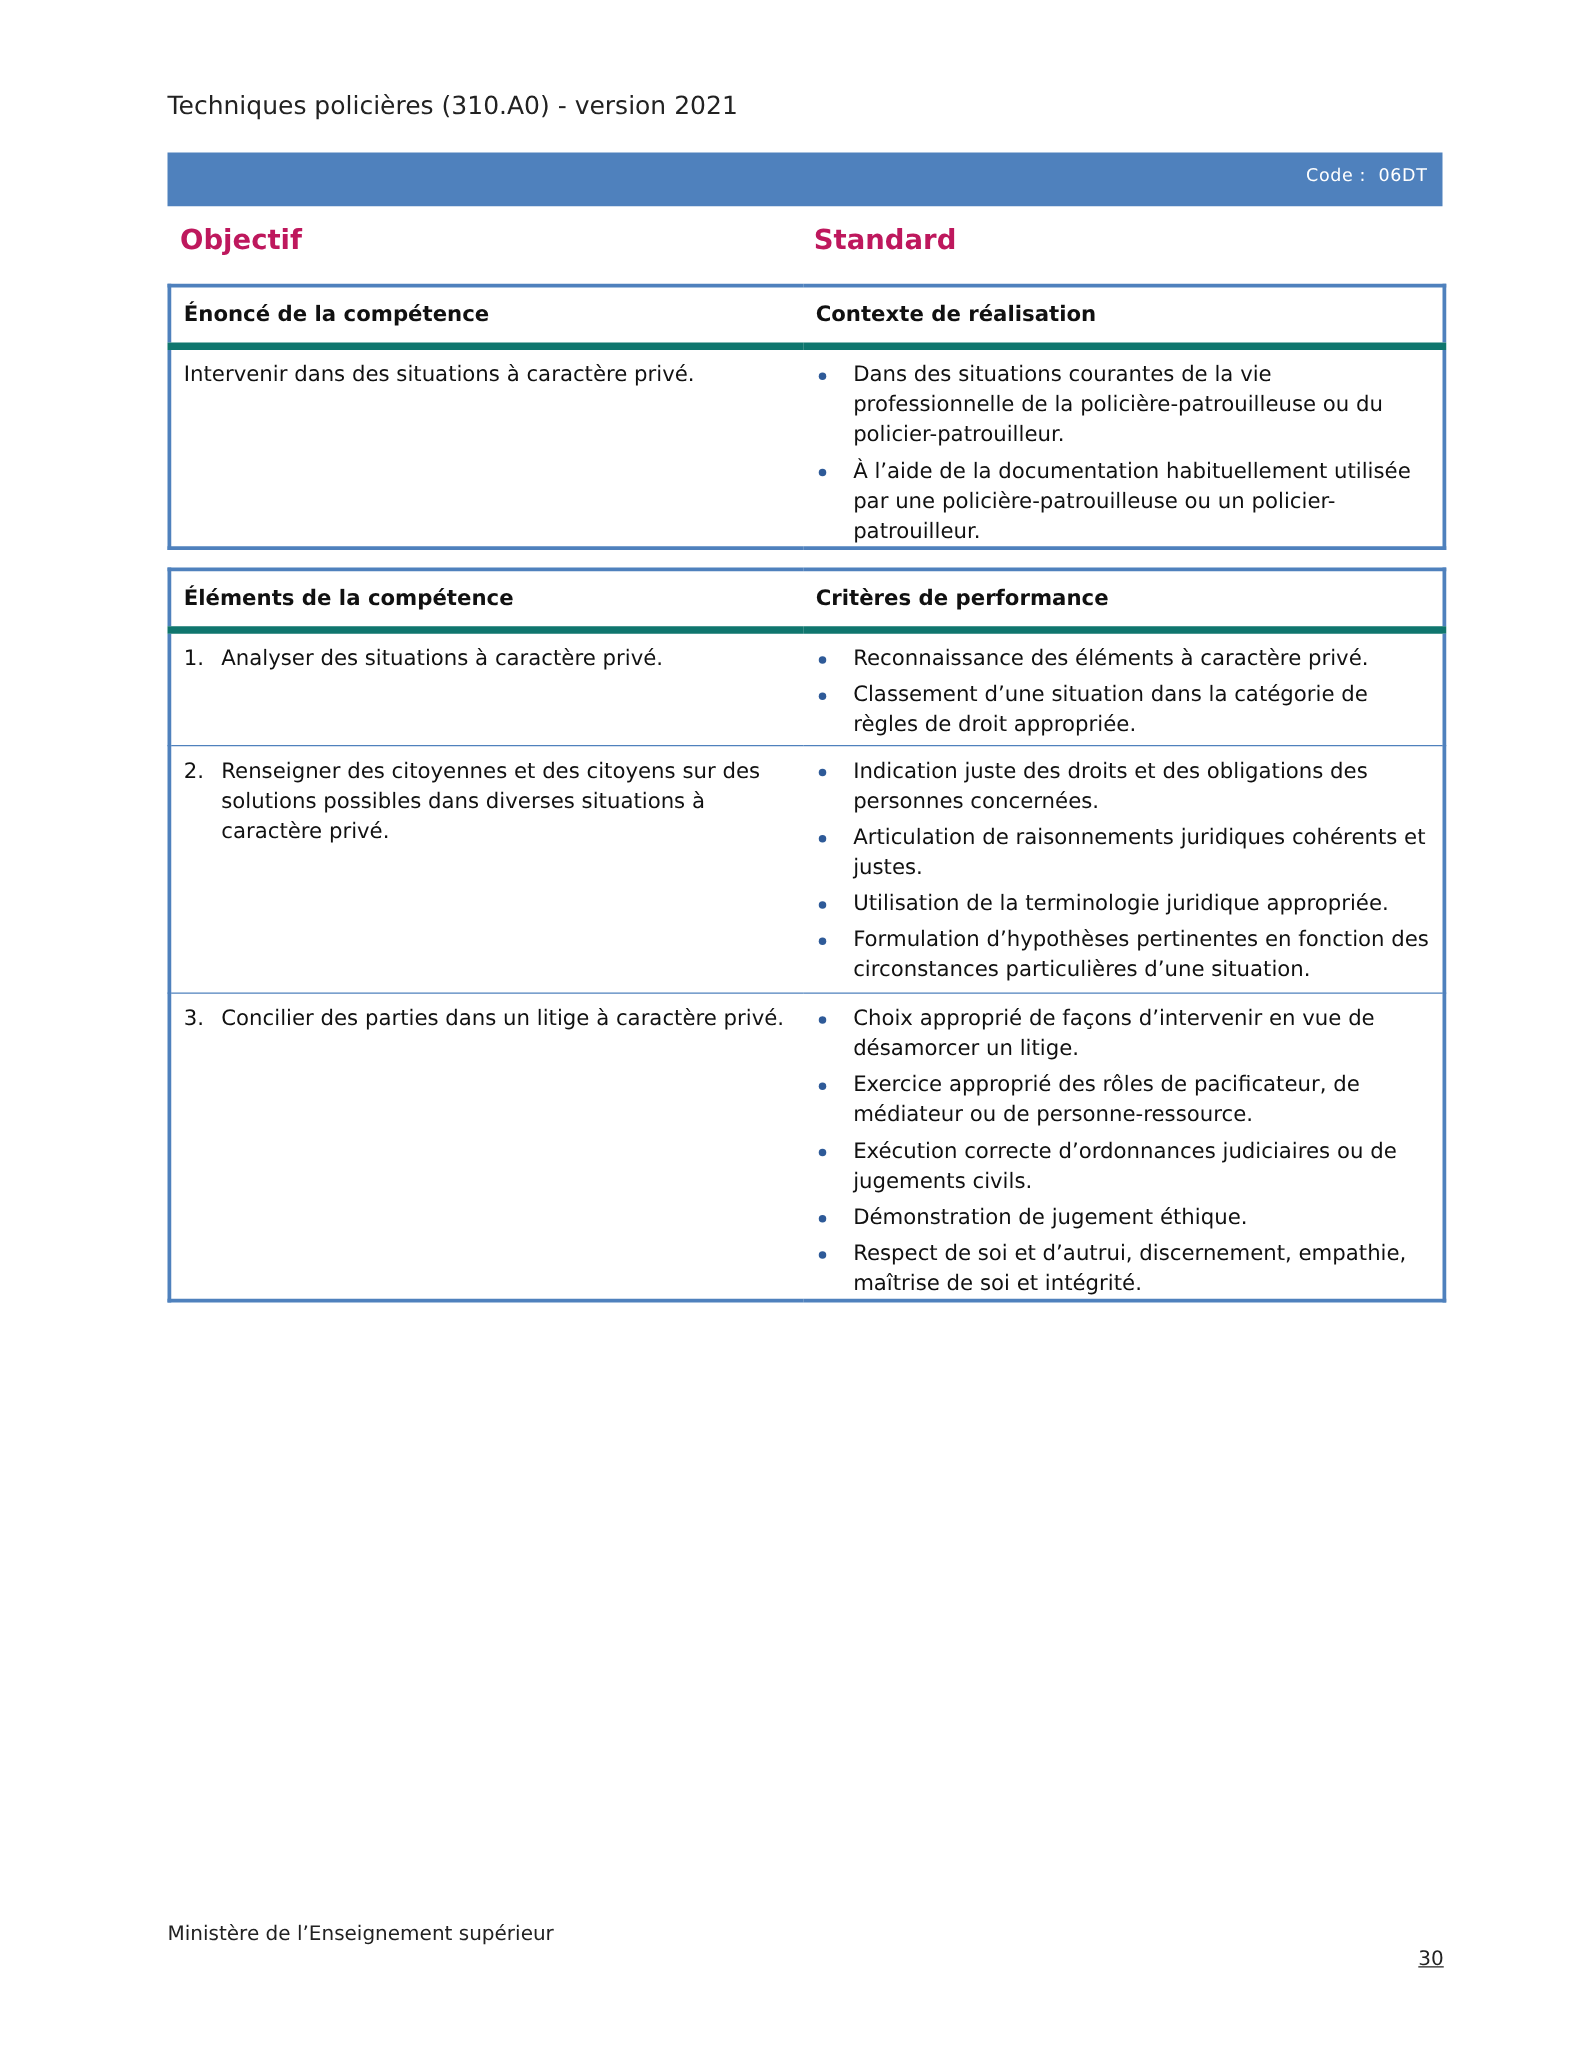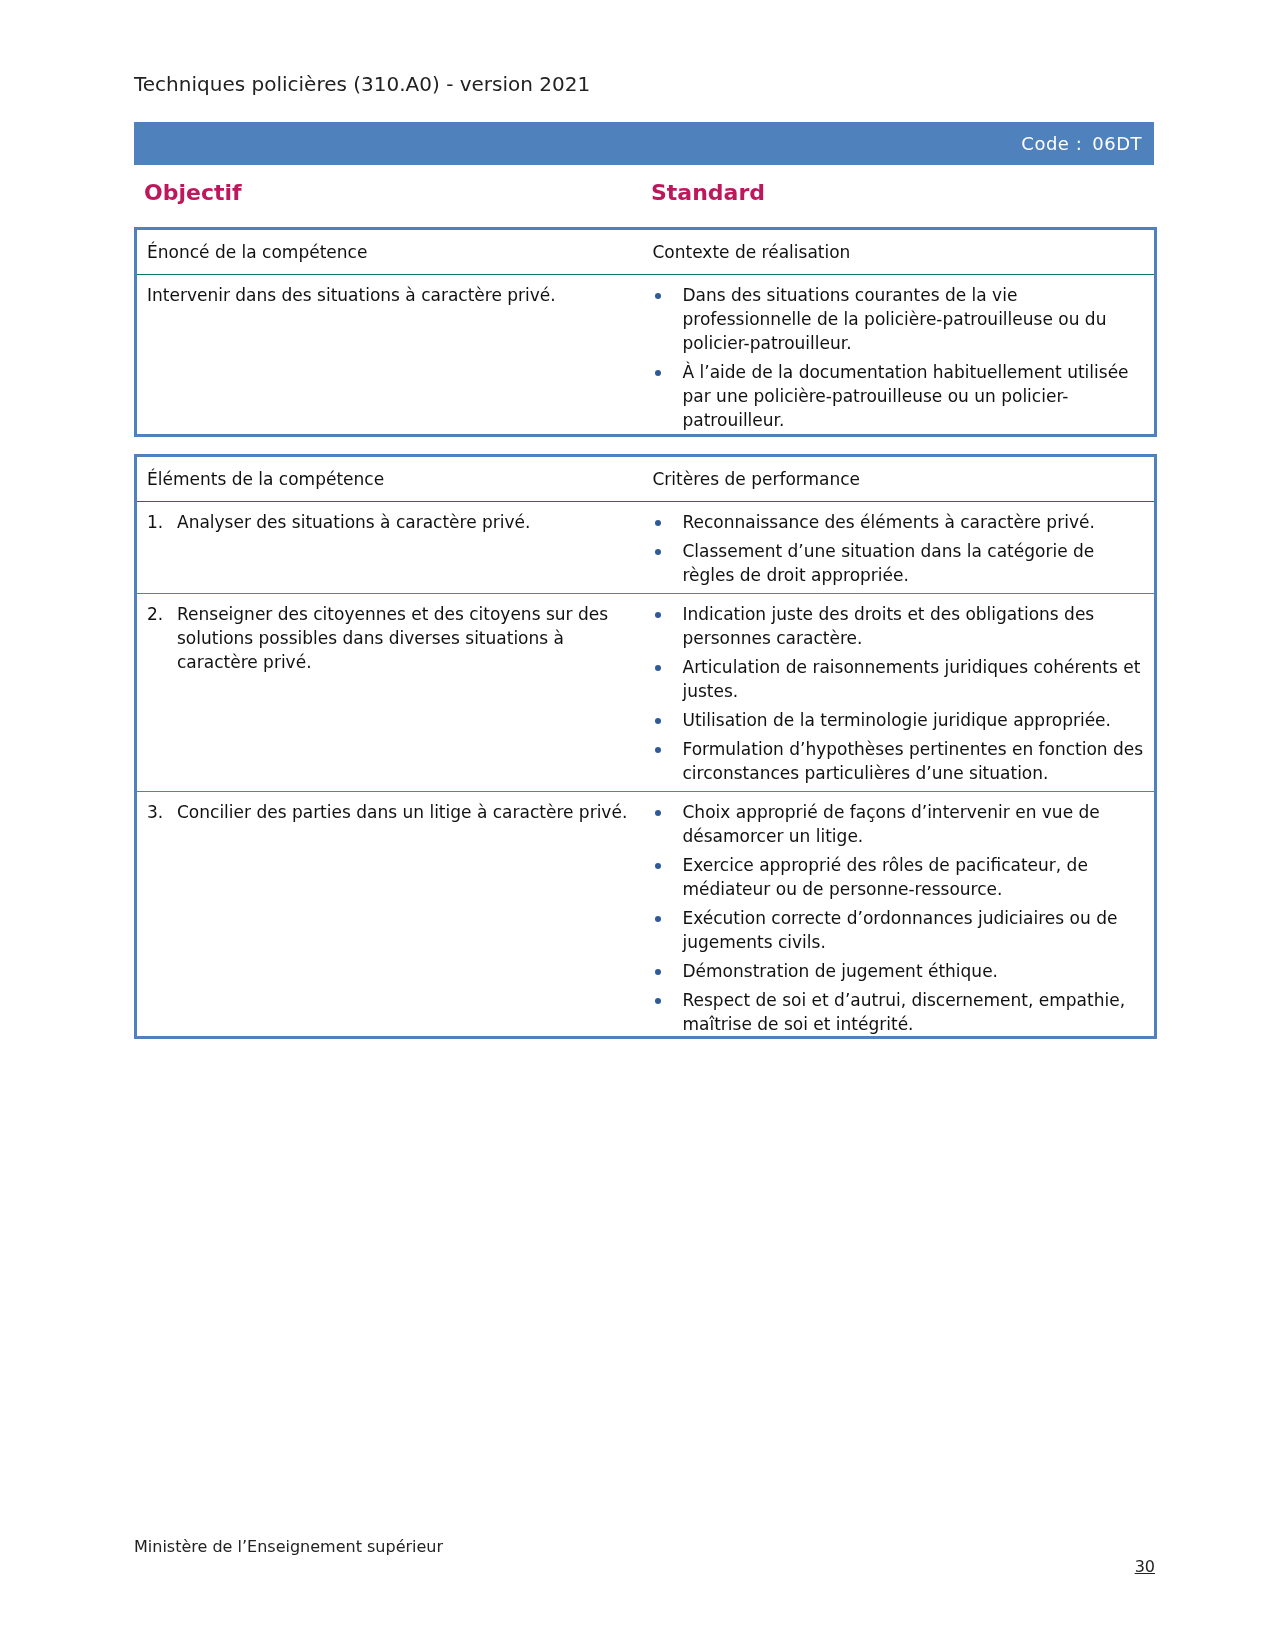--- a/index.html
+++ b/index.html
@@ -1,29 +1,29 @@
 <!DOCTYPE html>
 <html><head>
   <meta charset="utf-8">
   <style>
     html, body { margin: 0; padding: 0; background: #ffffff; }
     body { width: 1275px; height: 1650px; position: relative; overflow: hidden;
            font-family: "DejaVu Sans", sans-serif; color: #111111; }
     .running-header { position: absolute; left: 134px; top: 72px; font-size: 20px; color: #222; }
     .code-bar { position: absolute; left: 134px; top: 122px; width: 1020px; height: 43px;
                 background: #4f81bd; color: #ffffff; box-sizing: border-box; }
-    .code-bar .code { position: absolute; right: 12px; top: 11px; font-size: 18px; letter-spacing: 0.5px; }
+    .code-bar .code { position: absolute; right: 12px; top: 11px; font-size: 14px; letter-spacing: 0.5px; }
     .code-bar .code span { margin-left: 10px; }
     .section-titles { position: absolute; top: 180px; left: 134px; width: 1020px; height: 30px; }
     .section-titles .t { position: absolute; top: 0; font-weight: bold; font-size: 22px; color: #be185d; }
     .t.obj { left: 10px; } .t.std { left: 517px; }
     table.comp { position: absolute; left: 134px; width: 1020px; border-collapse: collapse;
                  border: 3px solid #4f81bd; table-layout: fixed; font-size: 17px; line-height: 24px; }
     table.comp th, table.comp td { text-align: left; vertical-align: top; padding: 0 10px; }
-    table.comp th { font-weight: normal; height: 44px; vertical-align: middle; border-bottom: 1px solid #0f766e; }
+    table.comp th { font-weight: bold; height: 44px; vertical-align: middle; border-bottom: 6px solid #0f766e; }
     table.comp td { padding-top: 8px; padding-bottom: 0; }
     table.comp tr.row + tr.row td { border-top: 1px solid #4f81bd; }
     col.c1 { width: 507px; } col.c2 { width: 513px; }
     #t1 { top: 227px; height: 210px; }
     #t2 { top: 454px; }
     ul.bul { list-style: none; margin: 0; padding: 0; }
     ul.bul li { position: relative; padding-left: 30px; margin-bottom: 5px; }
     ul.bul li:last-child { margin-bottom: 0; }
     ul.bul li .dot { position: absolute; left: 2px; top: 10px; width: 6px; height: 6px; border-radius: 50%;
                      background: #2e5a98; }
@@ -96,21 +96,21 @@
   </tr>
   <tr class="row" style="height:198px">
     <td>
       <div class="num">
             <span class="n">2.</span>
             <span>Renseigner des citoyennes et des citoyens sur des solutions possibles dans diverses situations à caractère privé.</span>
           </div>
     </td>
     <td>
       <ul class="bul">
-            <li><span class="dot"></span><span>Indication juste des droits et des obligations des personnes caractère.</span></li>
+            <li><span class="dot"></span><span>Indication juste des droits et des obligations des personnes concernées.</span></li>
             <li><span class="dot"></span><span>Articulation de raisonnements juridiques cohérents et justes.</span></li>
             <li><span class="dot"></span><span>Utilisation de la terminologie juridique appropriée.</span></li>
             <li><span class="dot"></span><span>Formulation d’hypothèses pertinentes en fonction des circonstances particulières d’une situation.</span></li>
           </ul>
     </td>
   </tr>
   <tr class="row">
     <td>
       <div class="num">
             <span class="n">3.</span>

